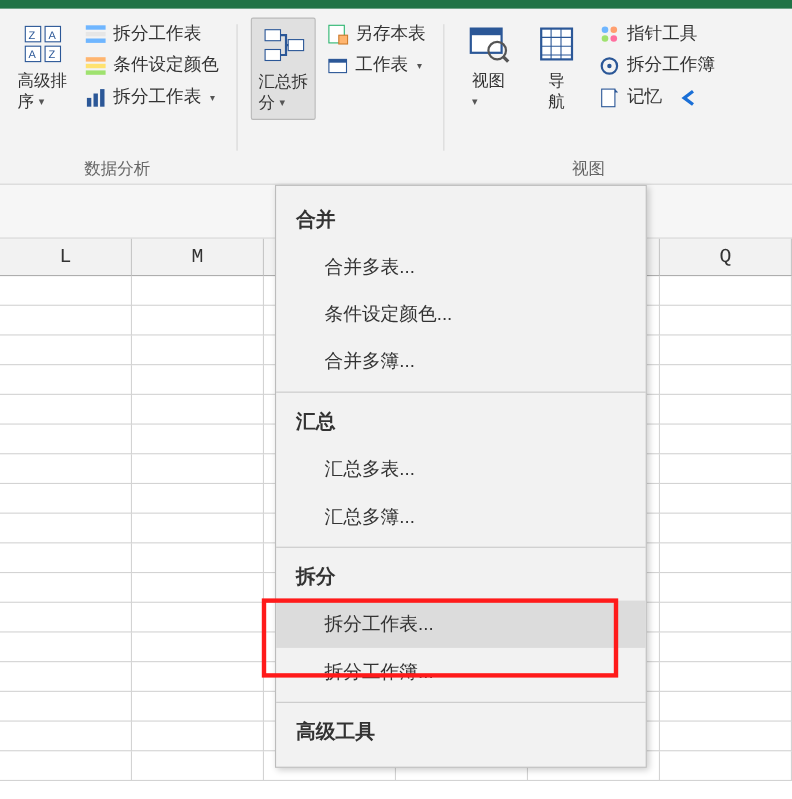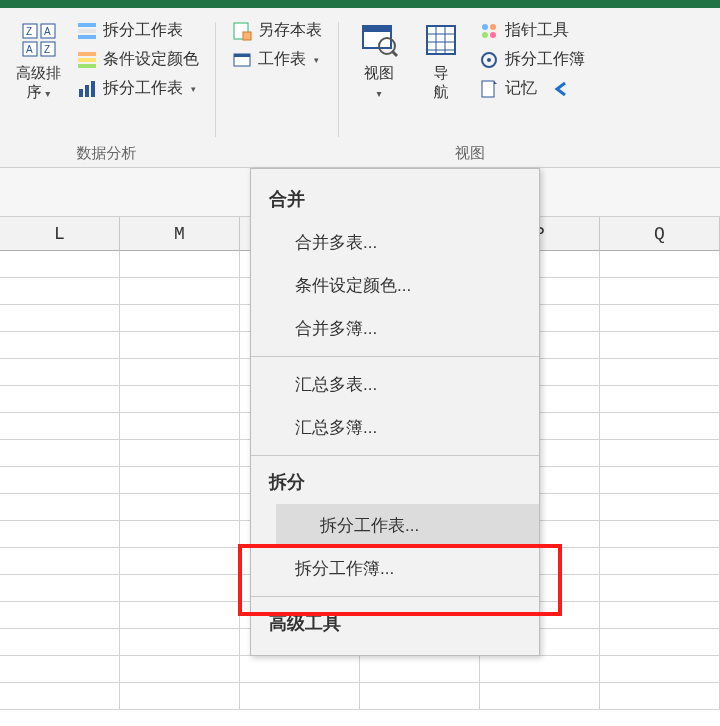--- a/index.html
+++ b/index.html
@@ -67,24 +67,23 @@
     border: 1px solid #b9b9b9;
   }
   .big-btn .icon {
     width: 40px;
     height: 40px;
     margin-bottom: 4px;
   }
   .big-btn .lbl {
     font-size: 15px;
     line-height: 19px;
-    text-align: center;
+    text-align: left;
     color: #333;
     white-space: pre;
-    font-family: Liberation Serif, serif;
   }
   .big-btn .lbl .caret {
     font-size: 10px;
     color: #555;
     vertical-align: middle;
   }
   .small-btn-col {
     display: flex;
     flex-direction: column;
     gap: 4px;
@@ -139,41 +138,40 @@
   }
   .rows .cell {
     border-right: 1px solid #d3d3d3;
     border-bottom: 1px solid #d3d3d3;
   }
   
   .dropdown {
     position: absolute;
     left: 250px;
     top: 168px;
-    width: 290px;
+    width: 338px;
     background: #f2f2f2;
     border: 1px solid #bcbcbc;
     box-shadow: 2px 2px 6px rgba(0,0,0,0.2);
     padding: 10px 0 10px 0;
     box-sizing: border-box;
   }
   .dropdown .section-title {
     font-size: 18px;
     font-weight: bold;
     color: #333;
     padding: 8px 18px 10px 18px;
   }
   .dropdown .item {
     font-size: 17px;
     color: #333;
     padding: 10px 20px 10px 44px;
   }
   .dropdown .item.hover {
     background: #dcdcdc;
-    margin-left: 25px;
   }
   .dropdown .divider {
     height: 1px;
     background: #c9c9c9;
     margin: 6px 0;
   }
   .red-box {
     position: absolute;
     border: 4px solid #ff1a1a;
     pointer-events: none;
@@ -242,20 +240,32 @@
           </div>
         </div>
       </div>
       <div class="group-label">数据分析</div>
     </div>
 
     <div class="ribbon-sep"></div>
 
     <div class="ribbon-group">
       <div class="group-body">
+        <div class="big-btn active">
+          <span class="icon">
+            <svg viewBox="0 0 40 40">
+                <rect x="3" y="6" width="14" height="10" fill="#fff" stroke="#2b5797"></rect>
+                <rect x="3" y="24" width="14" height="10" fill="#fff" stroke="#2b5797"></rect>
+                <rect x="24" y="15" width="14" height="10" fill="#fff" stroke="#2b5797"></rect>
+                <path d="M17 11 H22 V20 H24 M17 29 H22 V20" stroke="#2b5797" fill="none" stroke-width="2"></path>
+              </svg>
+          </span>
+          <span class="lbl"><span>汇总拆
+分 </span><span class="caret">▾</span></span>
+        </div>
         <div class="small-btn-col">
           <div class="small-btn">
             <span class="icon">
               <svg viewBox="0 0 20 20">
                   <rect x="2" y="2" width="14" height="16" fill="#fff" stroke="#2bb56f"></rect>
                   <rect x="11" y="11" width="8" height="8" fill="#ffb56f" stroke="#cc7a2b"></rect>
                 </svg>
             </span>
             <span>另存本表</span>
           </div>
@@ -496,20 +506,21 @@
         </div>
       </div>
   </div>
 
   <div class="dropdown" id="dropdown">
       <div class="section-title">合并</div>
       <div class="item">合并多表...</div>
       <div class="item">条件设定颜色...</div>
       <div class="item">合并多簿...</div>
       <div class="divider"></div>
+      <div class="section-title">汇总</div>
       <div class="item">汇总多表...</div>
       <div class="item">汇总多簿...</div>
       <div class="divider"></div>
       <div class="section-title">拆分</div>
       <div class="item hover">拆分工作表...</div>
       <div class="item">拆分工作簿...</div>
       <div class="divider"></div>
       <div class="section-title">高级工具</div>
     </div>
 

